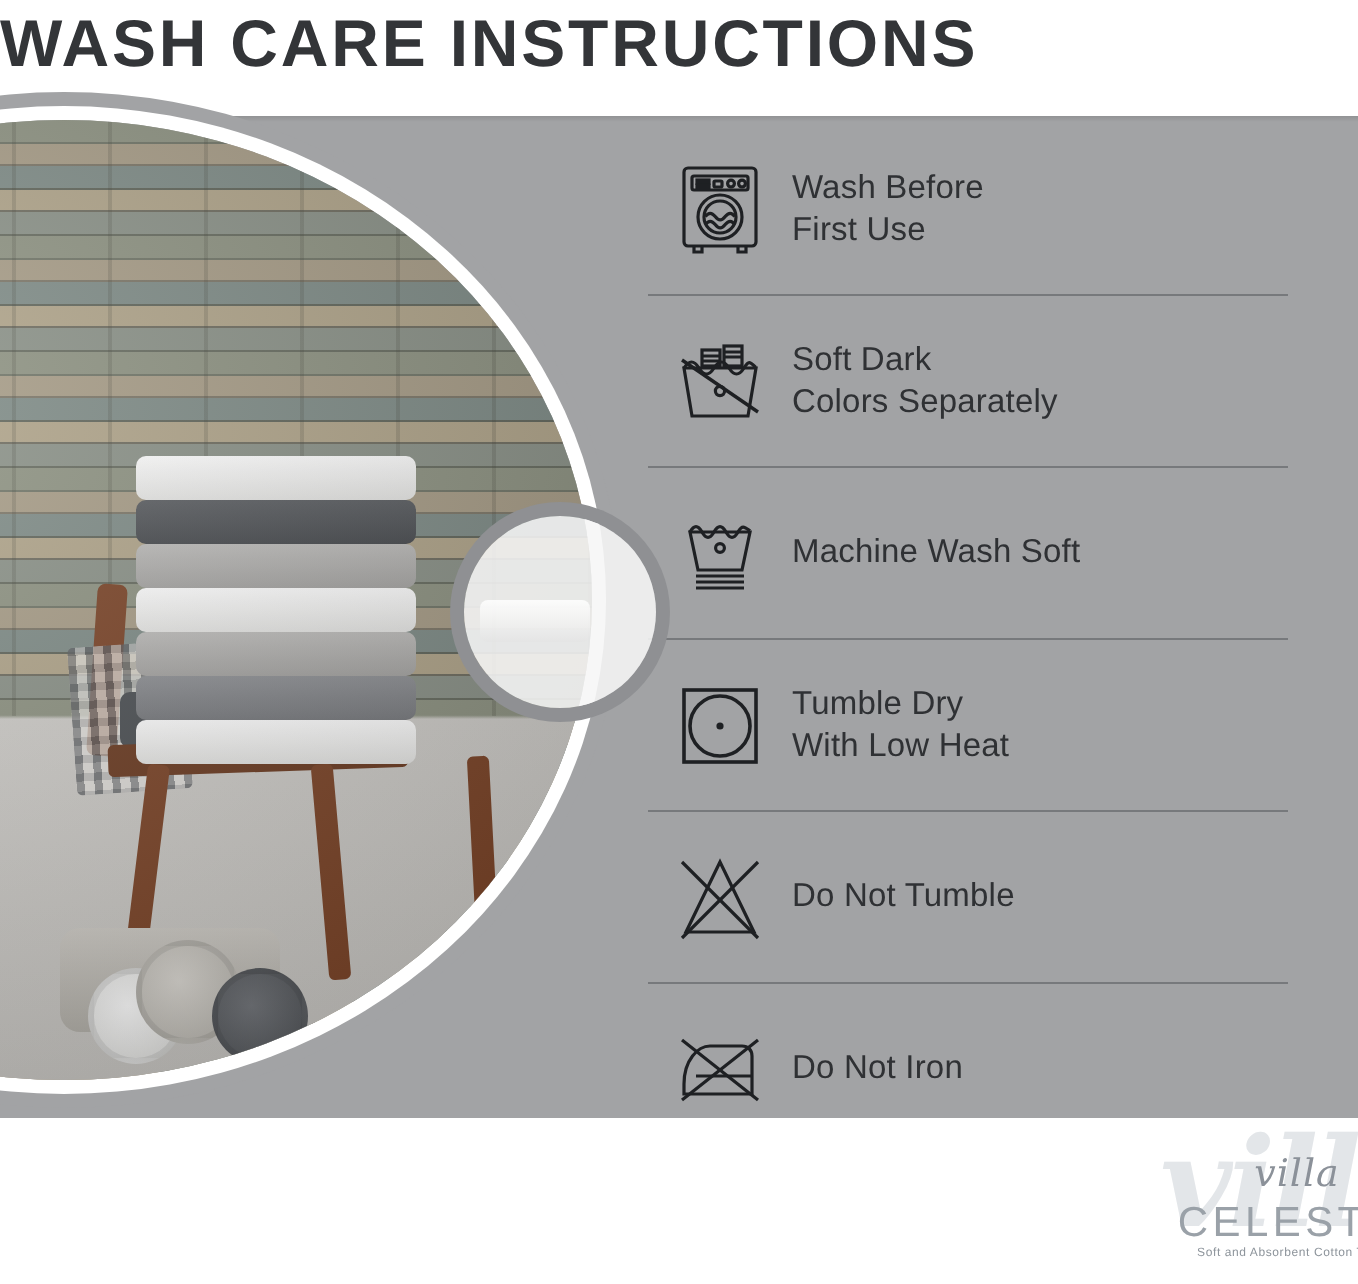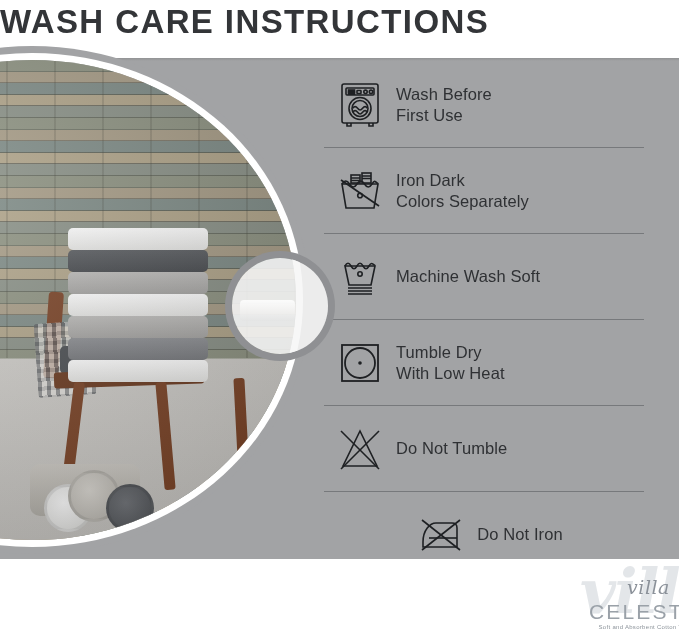--- a/index.html
+++ b/index.html
@@ -198,21 +198,21 @@
     left: 324px;
     top: 62px;
     width: 320px;
   }
   .instr-row {
     display: flex;
     align-items: center;
     height: 85px;
     border-bottom: 1px solid #77797c;
   }
-  .instr-row:last-child { border-bottom: none; justify-content: center; }
+  .instr-row:last-child { border-bottom: none; }
 
   .instr-icon {
     width: 72px;
     flex: 0 0 72px;
     display: flex;
     align-items: center;
     justify-content: center;
   }
   .instr-icon svg { display: block; }
 
@@ -347,21 +347,21 @@
         <path d="M7 17h36l-4 24H11z"></path>
         <path d="M7 17c2.5-4 5-4 7.5 0s5 4 7.5 0 5-4 7.5 0 5 4 7.5 0 3-3 5.9-.3"></path>
         <rect x="16" y="8" width="9" height="8"></rect>
         <path d="M16 11h9M16 13.5h9"></path>
         <rect x="27" y="6" width="9" height="10"></rect>
         <path d="M27 9h9M27 11.5h9"></path>
         <path d="M6 13l38 26" stroke-width="1.7"></path>
         <circle cx="25" cy="28.5" r="2.3"></circle>
       </svg>
     </div>
-    <div class="instr-label">Iron Dark
+    <div class="instr-label">Soft Dark
 Colors Separately</div>
   </div>
 
   <div class="instr-row">
     <div class="instr-icon">
       <svg width="46" height="44" viewBox="0 0 46 44" fill="none" stroke="#1e2023" stroke-width="1.6">
         <path d="M8 11h30l-4 19H12z"></path>
         <path d="M8 11c2-3.6 4-3.6 6 0s4 3.6 6 0 4-3.6 6 0 4 3.6 6 0 3-2.8 6-.6"></path>
         <circle cx="23" cy="19" r="2.2"></circle>
         <path d="M11 33h24M11 36h24M11 39h24"></path>

